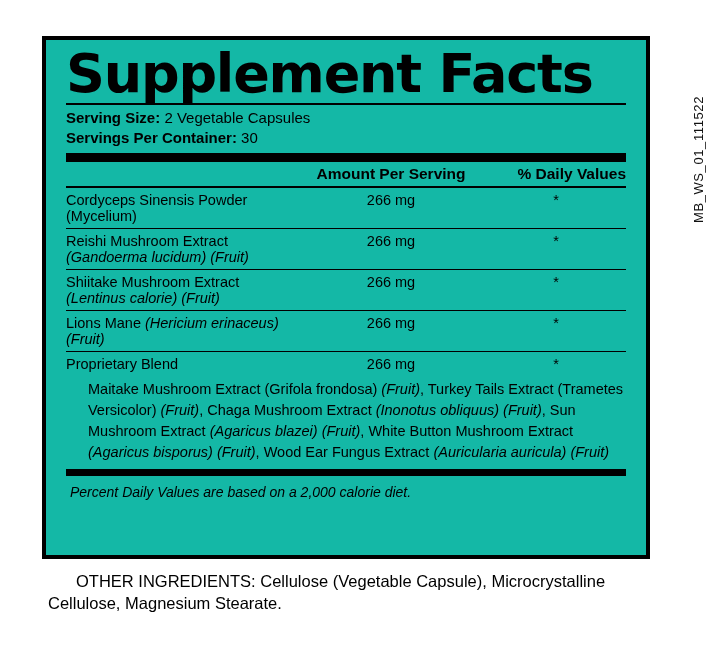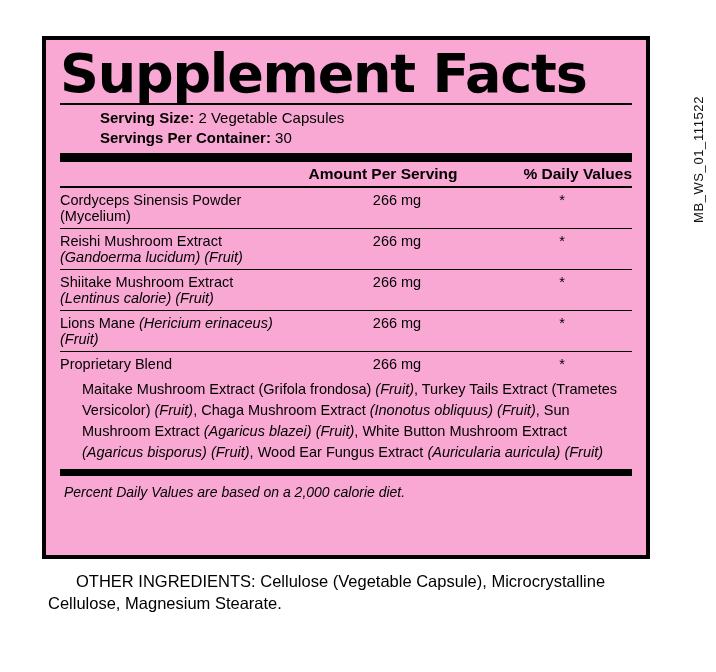--- a/index.html
+++ b/index.html
@@ -25,52 +25,50 @@
 
   
   .panel {
     position: absolute;
     left: 42px;
     top: 36px;
     width: 608px;
     height: 523px;
     border: 4px solid #000;
     box-sizing: border-box;
-    background: #f9a8d4;
-    padding: 0 14px;
+    background: #14b8a6;
+    padding: 0 20px;
   }
 
   .title {
     font-size: 54px;
     font-weight: bold;
     letter-spacing: -1.2px;
     line-height: 1.02;
     margin: 6px 0 2px 0;
     font-family: "DejaVu Sans", sans-serif;
   }
   .rule-med  { border-bottom: 2px solid #000; }
   .rule-thick{ border-bottom: 9px solid #000; }
   .rule-thick2{ border-bottom: 7px solid #000; }
 
   .serving-block {
     font-size: 15px;
     line-height: 1.35;
     padding: 3px 0 4px 0;
-    margin-left: 40px;
   }
   .serving-block b { font-weight: bold; }
 
   .hdr-row {
     display: flex;
     align-items: flex-end;
     justify-content: flex-end;
     font-size: 15.5px;
     font-weight: bold;
     padding: 3px 0 3px 0;
-    gap: 14px;
   }
   .hdr-amount {
     width: 190px;
     text-align: center;
   }
   .hdr-dv {
     width: 140px;
     text-align: right;
   }
 

